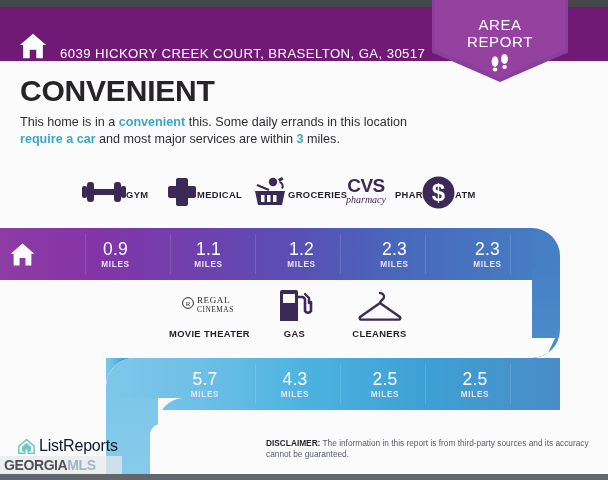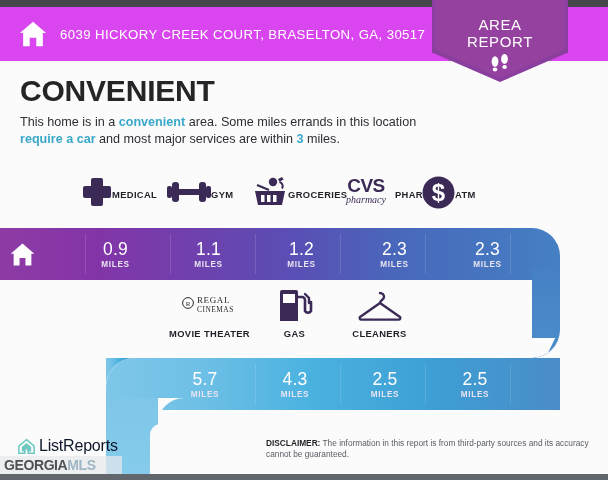--- a/index.html
+++ b/index.html
@@ -10,22 +10,22 @@
     overflow: hidden;
   }
   #page { position: relative; width: 608px; height: 480px; background: #fbfbfc; overflow: hidden; }
 
   
   .top-strip { position: absolute; left: 0; top: 0; width: 608px; height: 7px; background: #46464b; }
 
   
   .header {
     position: absolute; left: 0; top: 7px; width: 608px; height: 54px;
-    background: #d946ef;
-    display: flex; align-items: center;
+    background: #701a75;
+    display: flex; align-items: flex-end;
   }
   .header-home { margin-left: 18px; width: 30px; height: 30px; display: block; }
   .header-addr {
     margin-left: 12px; color: #ffffff; font-size: 13.2px; letter-spacing: .4px;
     font-weight: 400; white-space: nowrap;
   }
 
   
   .badge {
     position: absolute; left: 432px; top: 0px; width: 136px; height: 82px;
@@ -149,44 +149,44 @@
     <div class="badge-l2">REPORT</div>
     <svg class="badge-feet" viewBox="0 0 26 20">
       <ellipse cx="8" cy="8.5" rx="3.4" ry="5.2" fill="#ffffff"></ellipse>
       <ellipse cx="8" cy="16.5" rx="2.3" ry="2.1" fill="#ffffff"></ellipse>
       <ellipse cx="17.5" cy="6" rx="3.4" ry="5" fill="#ffffff"></ellipse>
       <ellipse cx="17.6" cy="14" rx="2.3" ry="2.1" fill="#ffffff"></ellipse>
     </svg>
   </div>
 
   <div class="headline">CONVENIENT</div>
-  <div class="subtext"><span>This home is in a </span><span class="hl">convenient</span><span> area. Some miles errands in this location </span><span class="hl">require a car</span><span> and most major services are within </span><span class="hl">3</span><span> miles.</span></div>
+  <div class="subtext"><span>This home is in a </span><span class="hl">convenient</span><span> this. Some daily errands in this location </span><span class="hl">require a car</span><span> and most major services are within </span><span class="hl">3</span><span> miles.</span></div>
 
   <div class="icon-row-1">
-
-    <div class="icon-cell">
-      <div class="icon-art">
-        <svg width="30" height="30" viewBox="0 0 30 30">
-          <path d="M11 1 h8 a2 2 0 0 1 2 2 v6 h6 a2 2 0 0 1 2 2 v8 a2 2 0 0 1 -2 2 h-6 v6 a2 2 0 0 1 -2 2 h-8 a2 2 0 0 1 -2 -2 v-6 h-6 a2 2 0 0 1 -2 -2 v-8 a2 2 0 0 1 2 -2 h6 v-6 a2 2 0 0 1 2 -2 z" fill="#3b2a55"></path>
-        </svg>
-      </div>
-      <div class="icon-label">MEDICAL</div>
-    </div>
 
     <div class="icon-cell">
       <div class="icon-art">
         <svg width="44" height="26" viewBox="0 0 44 26">
           <rect x="0" y="7" width="5" height="12" rx="2" fill="#3b2a55"></rect>
           <rect x="5" y="3" width="7" height="20" rx="3" fill="#3b2a55"></rect>
           <rect x="12" y="10" width="20" height="6" fill="#3b2a55"></rect>
           <rect x="32" y="3" width="7" height="20" rx="3" fill="#3b2a55"></rect>
           <rect x="39" y="7" width="5" height="12" rx="2" fill="#3b2a55"></rect>
         </svg>
       </div>
       <div class="icon-label">GYM</div>
+    </div>
+
+    <div class="icon-cell">
+      <div class="icon-art">
+        <svg width="30" height="30" viewBox="0 0 30 30">
+          <path d="M11 1 h8 a2 2 0 0 1 2 2 v6 h6 a2 2 0 0 1 2 2 v8 a2 2 0 0 1 -2 2 h-6 v6 a2 2 0 0 1 -2 2 h-8 a2 2 0 0 1 -2 -2 v-6 h-6 a2 2 0 0 1 -2 -2 v-8 a2 2 0 0 1 2 -2 h6 v-6 a2 2 0 0 1 2 -2 z" fill="#3b2a55"></path>
+        </svg>
+      </div>
+      <div class="icon-label">MEDICAL</div>
     </div>
 
     <div class="icon-cell">
       <div class="icon-art">
         <svg width="36" height="32" viewBox="0 0 36 32">
           <circle cx="21" cy="6" r="4.2" fill="#3b2a55"></circle>
           <path d="M26 3 l4 -2 l1.6 2.6 l-4.2 2.2 z" fill="#3b2a55"></path>
           <path d="M27.5 6 c3 1 4 4 2.5 6.5" stroke="#3b2a55" stroke-width="2" fill="none"></path>
           <path d="M5 9 l12 5" stroke="#3b2a55" stroke-width="2.2" fill="none"></path>
           <path d="M3 15 h30 l-3 14 h-24 z" fill="#3b2a55"></path>

